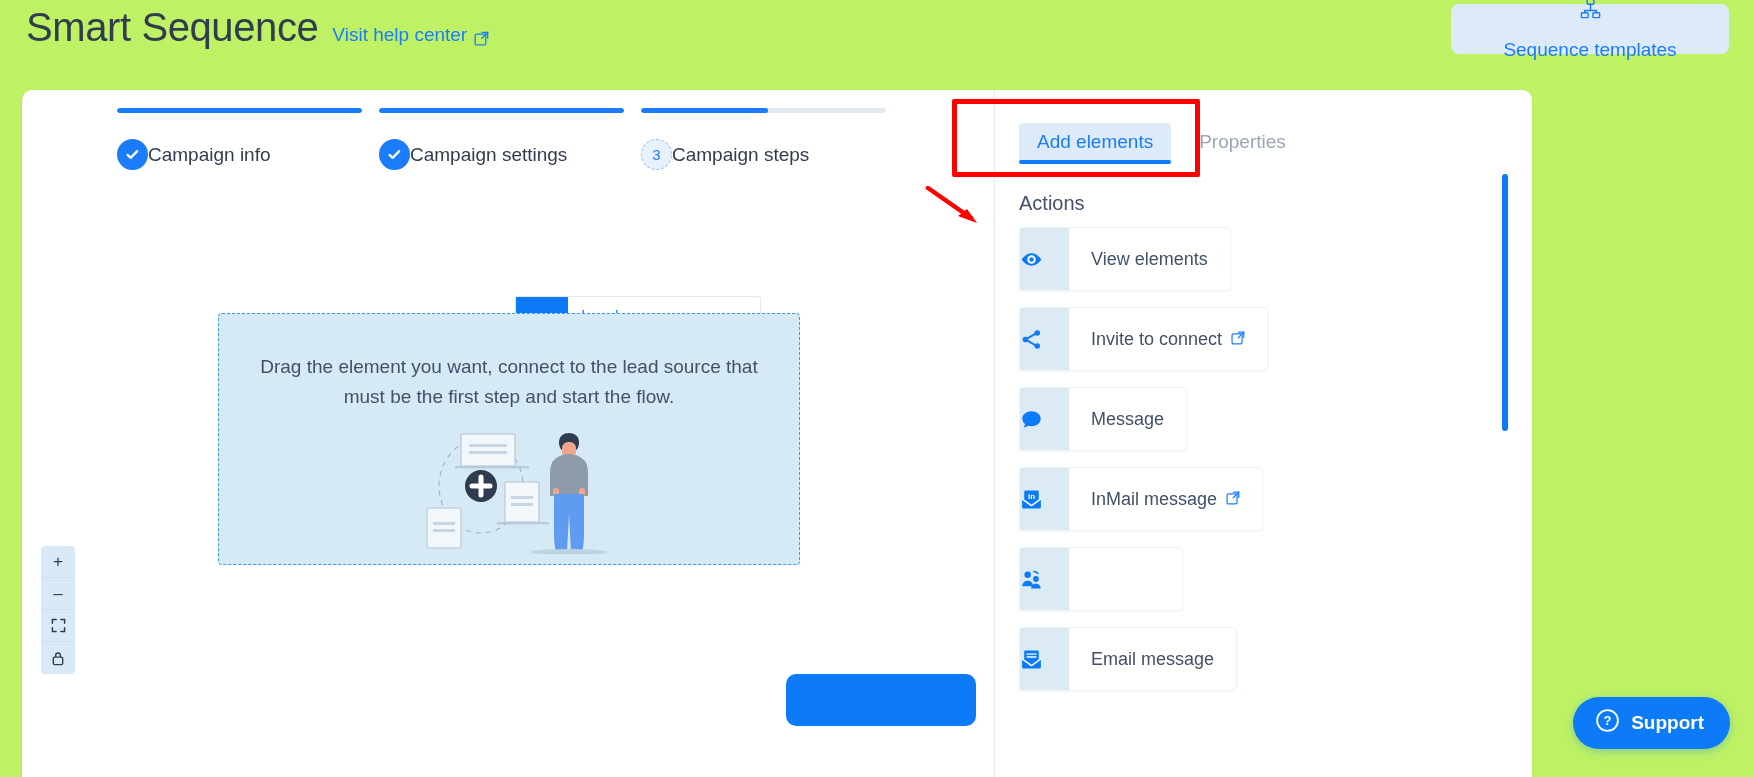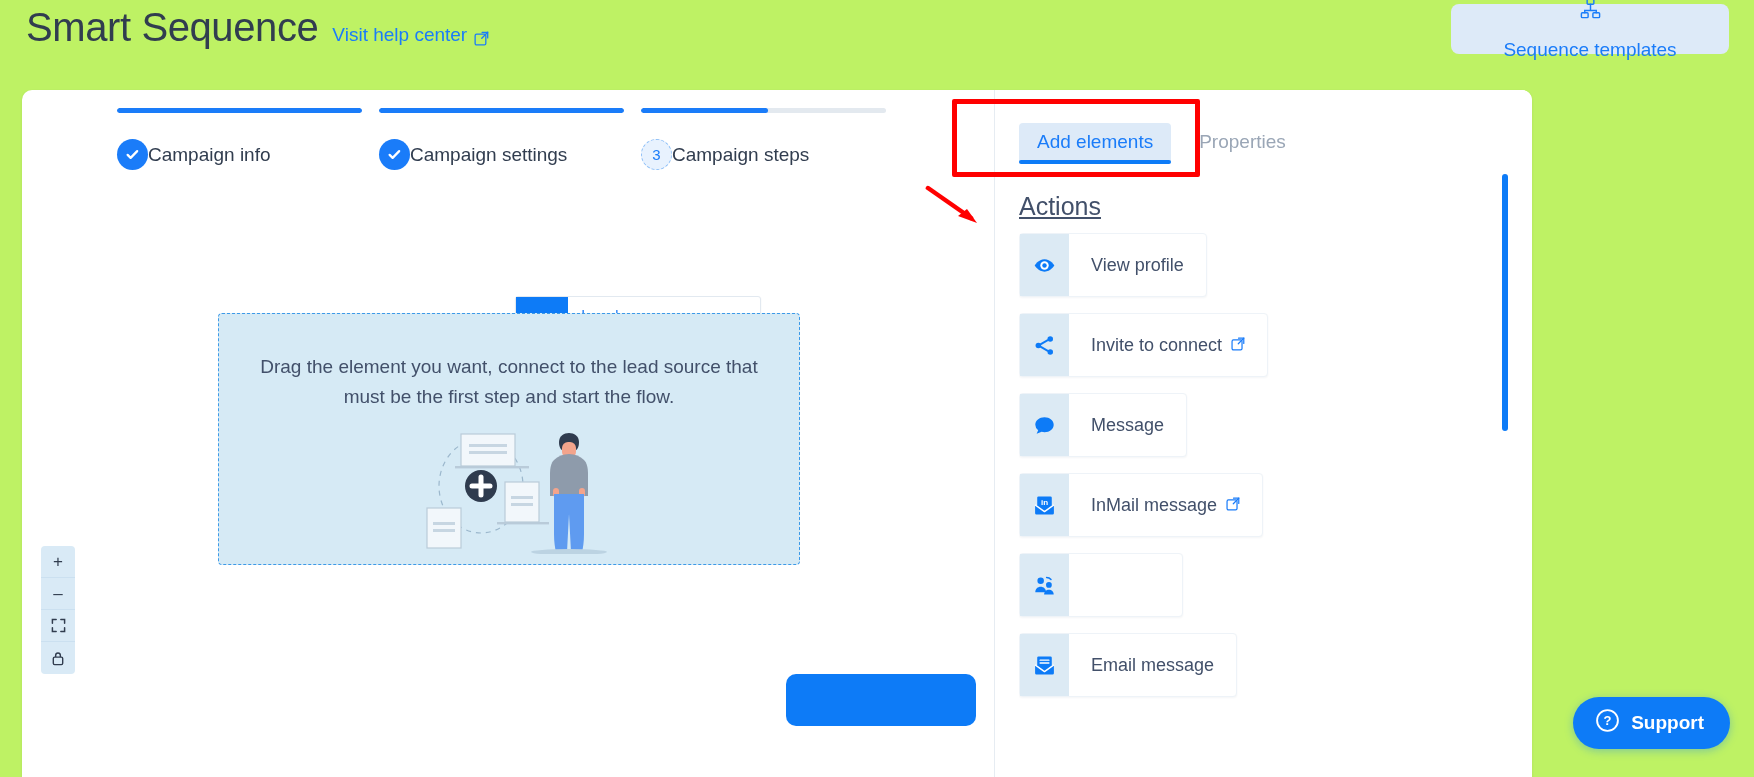--- a/index.html
+++ b/index.html
@@ -267,24 +267,23 @@
     content: "";
     position: absolute;
     left: 0; right: 0; bottom: -1px;
     height: 4px;
     background: #0d7bf7;
     border-radius: 2px;
   }
   .tab.inactive { color: #9aa6b6; }
 
   .section-title {
-    font-size: 25px;
+    font-size: 20px;
     color: #42506a;
     margin: 22px 0 12px 24px;
-    text-decoration: underline;
   }
   .action-list {
     margin-left: 24px;
     width: 470px;
     height: 490px;
     overflow: hidden;
     position: relative;
   }
   .action-item {
     display: flex;
@@ -297,21 +296,21 @@
     cursor: grab;
     box-shadow: 0 1px 2px rgba(30,50,90,0.05);
     width: max-content;
     min-width: 164px;
   }
   .ai-icon {
     width: 49px;
     background: #dceaf4;
     display: flex;
     align-items: center;
-    justify-content: center;
+    justify-content: flex-start;
     flex: 0 0 auto;
     color: #0d7bf7;
   }
   .ai-label {
     display: flex;
     align-items: center;
     gap: 9px;
     padding: 0 22px;
     font-size: 18px;
     color: #42506a;
@@ -536,21 +535,21 @@
 
         <div class="action-item">
           <div class="ai-icon">
             <svg width="23" height="23" viewBox="0 0 24 24" fill="none">
               <path d="M1.8 12S5.6 5.6 12 5.6 22.2 12 22.2 12 18.4 18.4 12 18.4 1.8 12 1.8 12z" fill="#0d7bf7"></path>
               <circle cx="12" cy="12" r="4.4" fill="#fff"></circle>
                 <circle cx="12" cy="12" r="2.3" fill="#0d7bf7"></circle>
             </svg>
           </div>
           <div class="ai-label">
-            <span>View profile</span>
+            <span>View elements</span>
           </div>
         </div>
 
         <div class="action-item">
           <div class="ai-icon">
             <svg width="23" height="23" viewBox="0 0 24 24" fill="none">
               <circle cx="18" cy="5.2" r="2.9" fill="#0d7bf7"></circle>
               <circle cx="18" cy="18.8" r="2.9" fill="#0d7bf7"></circle>
               <circle cx="5.6" cy="12" r="2.9" fill="#0d7bf7"></circle>
               <path d="M8.2 10.6l7.2-4.2M8.2 13.4l7.2 4.2" stroke="#0d7bf7" stroke-width="1.9" stroke-linecap="round"></path>

